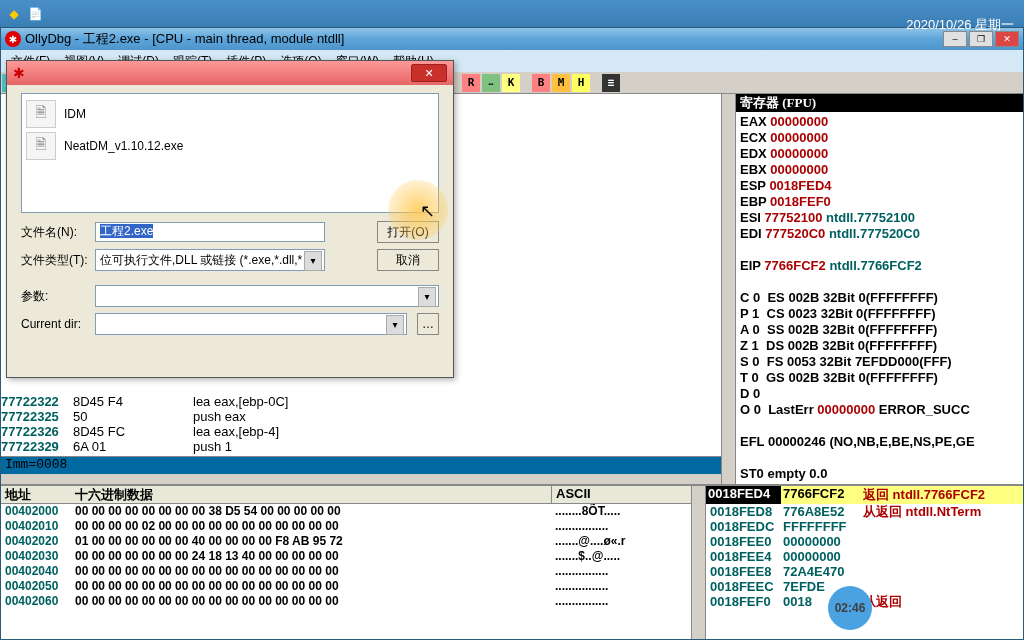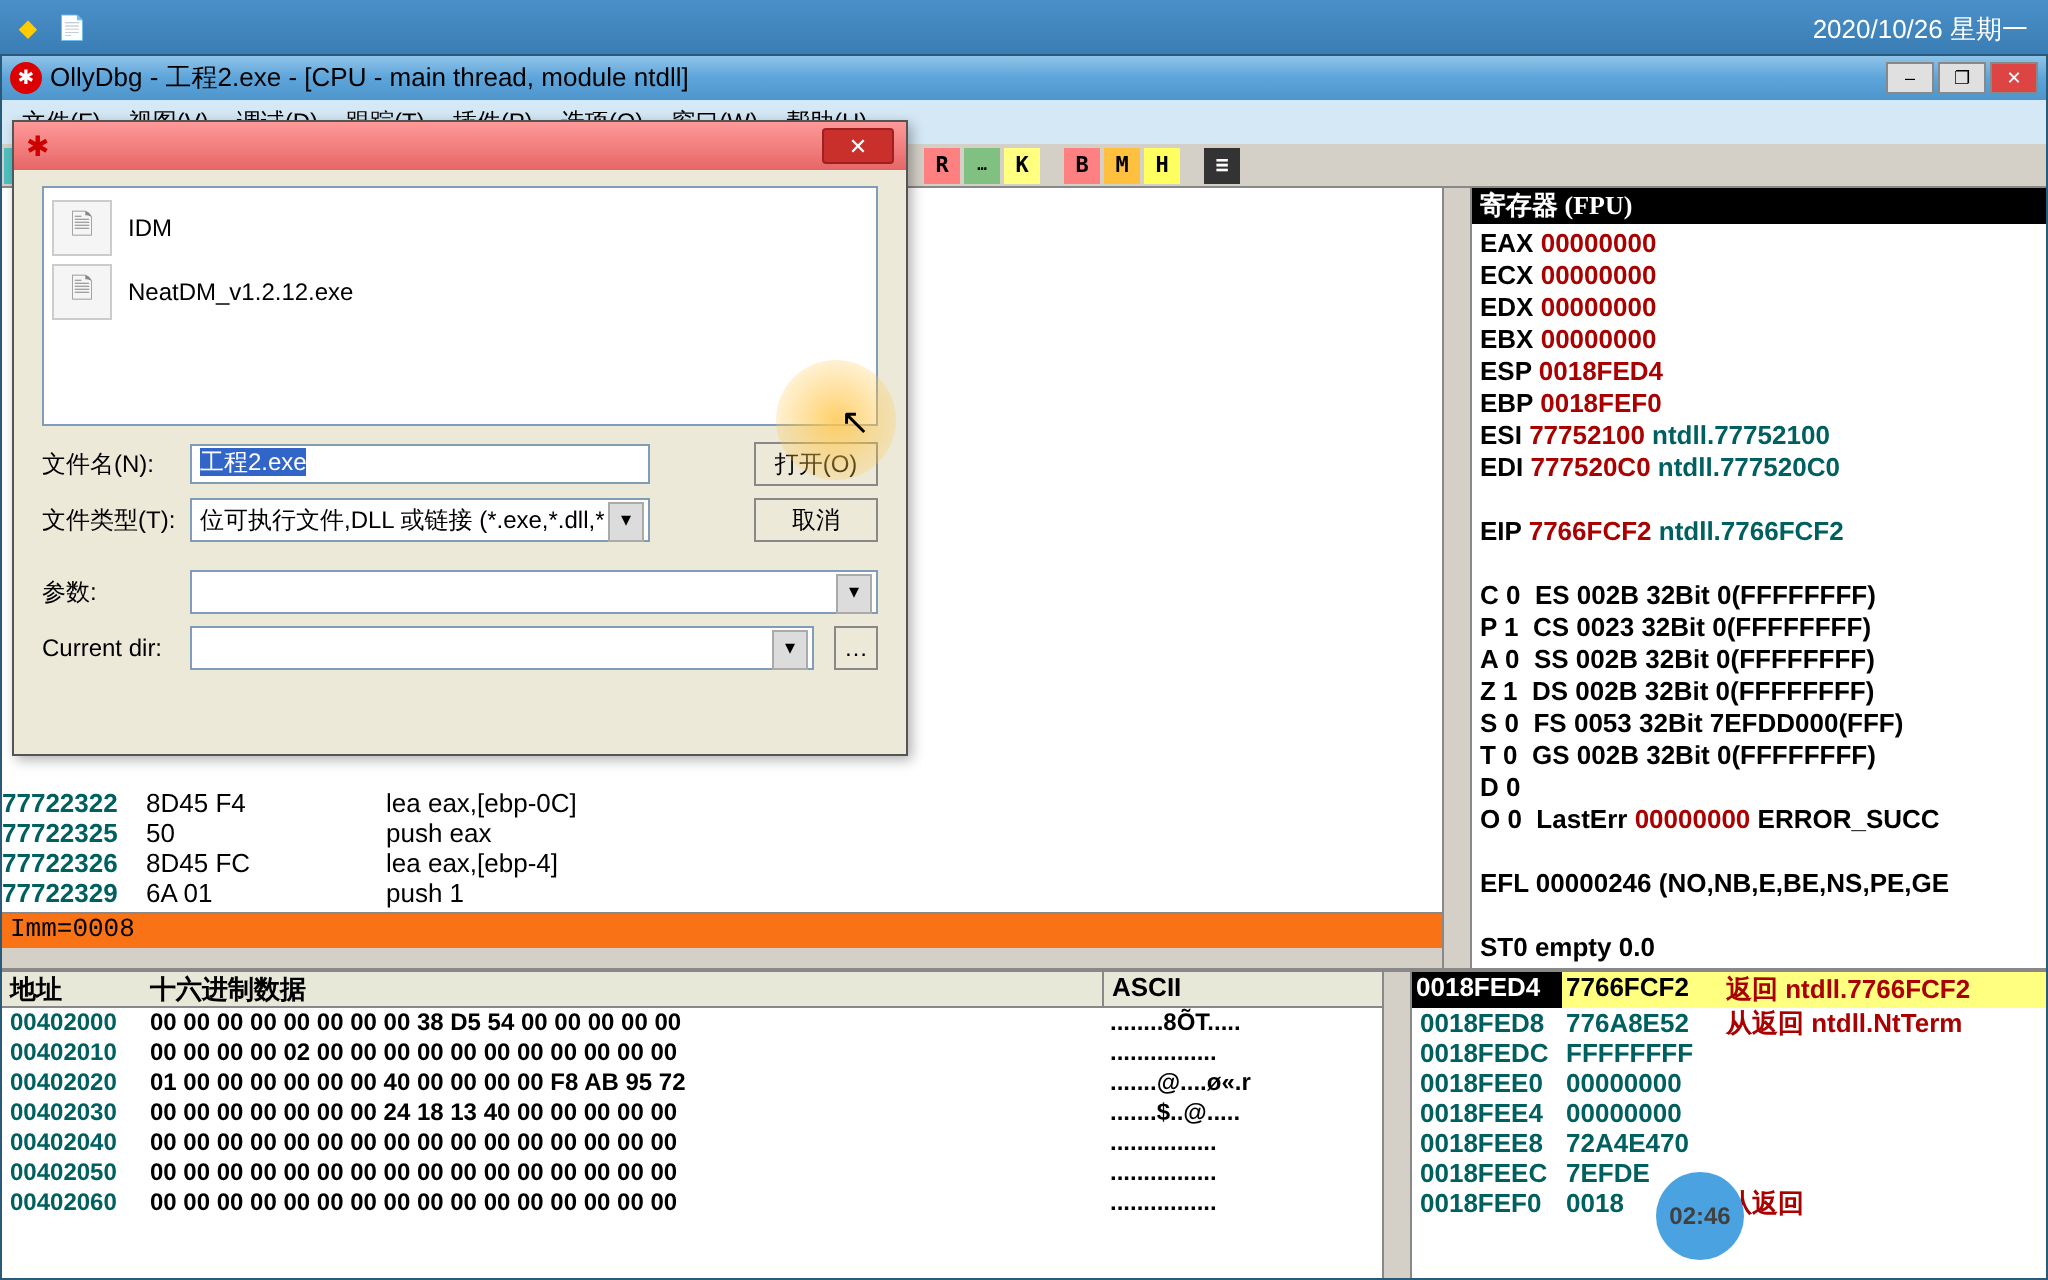--- a/index.html
+++ b/index.html
@@ -24,21 +24,21 @@
 .tbtn.m { background: #ffc040; color: #000; }
 .tbtn.h { background: #ffff60; color: #000; }
 .tbtn.menu { background: #333; color: #fff; }
 .content { flex: 1; display: flex; background: #fff; min-height: 0; }
 .leftpane { flex: 1; display: flex; flex-direction: column; font-family: "Courier New", monospace; font-size: 12px; min-width: 0; }
 .disasm { flex: 1; font-size: 13px; background: #fff; overflow: hidden; padding-top: 300px; }
 .disasm-row { display: flex; white-space: pre; line-height: 15px; }
 .disasm-row .addr { color: #006060; font-weight: bold; width: 72px; }
 .disasm-row .bytes { color: #000; width: 120px; }
 .disasm-row .asm { color: #000; }
-.infopanel { height: 18px; background: #f97316; font-size: 13px; font-family: "Courier New", monospace; padding: 0 4px; border-top: 1px solid #888; }
+.infopanel { height: 18px; background: #0369a1; font-size: 13px; font-family: "Courier New", monospace; padding: 0 4px; border-top: 1px solid #888; }
 .rightpane { width: 288px; border-left: 1px solid #888; display: flex; flex-direction: column; }
 .regtitle { height: 18px; background: #000; color: #fff; font-family: Liberation Serif, serif; font-size: 13px; padding: 0 4px; font-weight: bold; }
 .regs { flex: 1; background: #fff; font-family: "Courier New", monospace; font-size: 13px; font-weight: bold; padding: 2px 4px; line-height: 16px; white-space: pre; overflow: hidden; }
 .regs .rn { color: #000; }
 .regs .rv { color: #a00; }
 .regs .rs { color: #006060; }
 .bottompane { height: 155px; border-top: 2px solid #888; display: flex; background: #fff; }
 .hexpane { flex: 1; display: flex; flex-direction: column; font-family: "Courier New", monospace; }
 .hexhdr { height: 18px; background: #e8e8d8; display: flex; font-weight: bold; font-size: 13px; border-bottom: 1px solid #888; }
 .hexhdr .c1 { width: 70px; padding-left: 4px; }
@@ -72,21 +72,21 @@
 .filelist { height: 120px; border: 1px solid #7f9db9; background: #fff; margin-bottom: 8px; overflow-y: scroll; padding: 4px; }
 .fileitem { display: flex; align-items: center; height: 32px; gap: 8px; }
 .fileicon { width: 30px; height: 28px; border: 1px solid #ccc; background: #f5f5f5; display: flex; align-items: center; justify-content: center; font-size: 14px; color: #888; }
 .filename-input { width: 230px; height: 20px; border: 1px solid #7f9db9; background: #fff; padding: 0 4px; }
 .filename-input .sel { background: #3165c8; color: #fff; }
 .dlgbtn { width: 62px; height: 22px; background: #ece9d8; border: 1px solid #888; font-size: 12px; }
 .navicons { display: flex; gap: 6px; color: #555; }
 .navicons span { width: 18px; height: 18px; display: flex; align-items: center; justify-content: center; font-size: 13px; }
 .cursor-spot { position: absolute; left: 388px; top: 180px; width: 60px; height: 60px; background: radial-gradient(circle, rgba(255,200,80,0.85), rgba(255,200,80,0)); border-radius: 50%; z-index: 200; pointer-events: none; }
 .cursor-arrow { position: absolute; left: 420px; top: 200px; font-size: 18px; z-index: 201; color: #000; pointer-events: none; }
-.date-top { position: absolute; right: 10px; top: 6px; color: #fff; font-size: 13px; z-index: 5; }
+.date-top { position: absolute; right: 10px; top: 16px; color: #fff; font-size: 13px; z-index: 5; }
 .timer-badge { position: absolute; right: 152px; bottom: 10px; width: 44px; height: 44px; background: #4aa3e0; border-radius: 50%; display: flex; align-items: center; justify-content: center; color: #404040; font-size: 12px; z-index: 300; font-weight: bold; }
 </style>
 </head>
 <body>
 
 <div class="taskbar-top">
   <div class="tb-icon" style="color:#ffcc00">◆</div>
   <div class="tb-icon" style="color:#f0f0f0">📄</div>
 </div>
 <div class="date-top">2020/10/26 星期一</div>
@@ -170,21 +170,21 @@
     <div class="dbtn">✕</div>
   </div>
   <div class="dlgbody">
     <div class="filelist">
       <div class="fileitem">
         <div class="fileicon">🗎</div>
         <span>IDM</span>
       </div>
       <div class="fileitem">
         <div class="fileicon">🗎</div>
-        <span>NeatDM_v1.2.12.exe</span>
+        <span>NeatDM_v1.10.12.exe</span>
       </div>
     </div>
     <div class="dlgrow">
       <span class="dlglbl">文件名(N):</span>
       <div class="filename-input"><span class="sel">工程2.exe</span></div>
       <div style="flex:1"></div>
       <button class="dlgbtn">打开(O)</button>
     </div>
     <div class="dlgrow">
       <span class="dlglbl">文件类型(T):</span>

